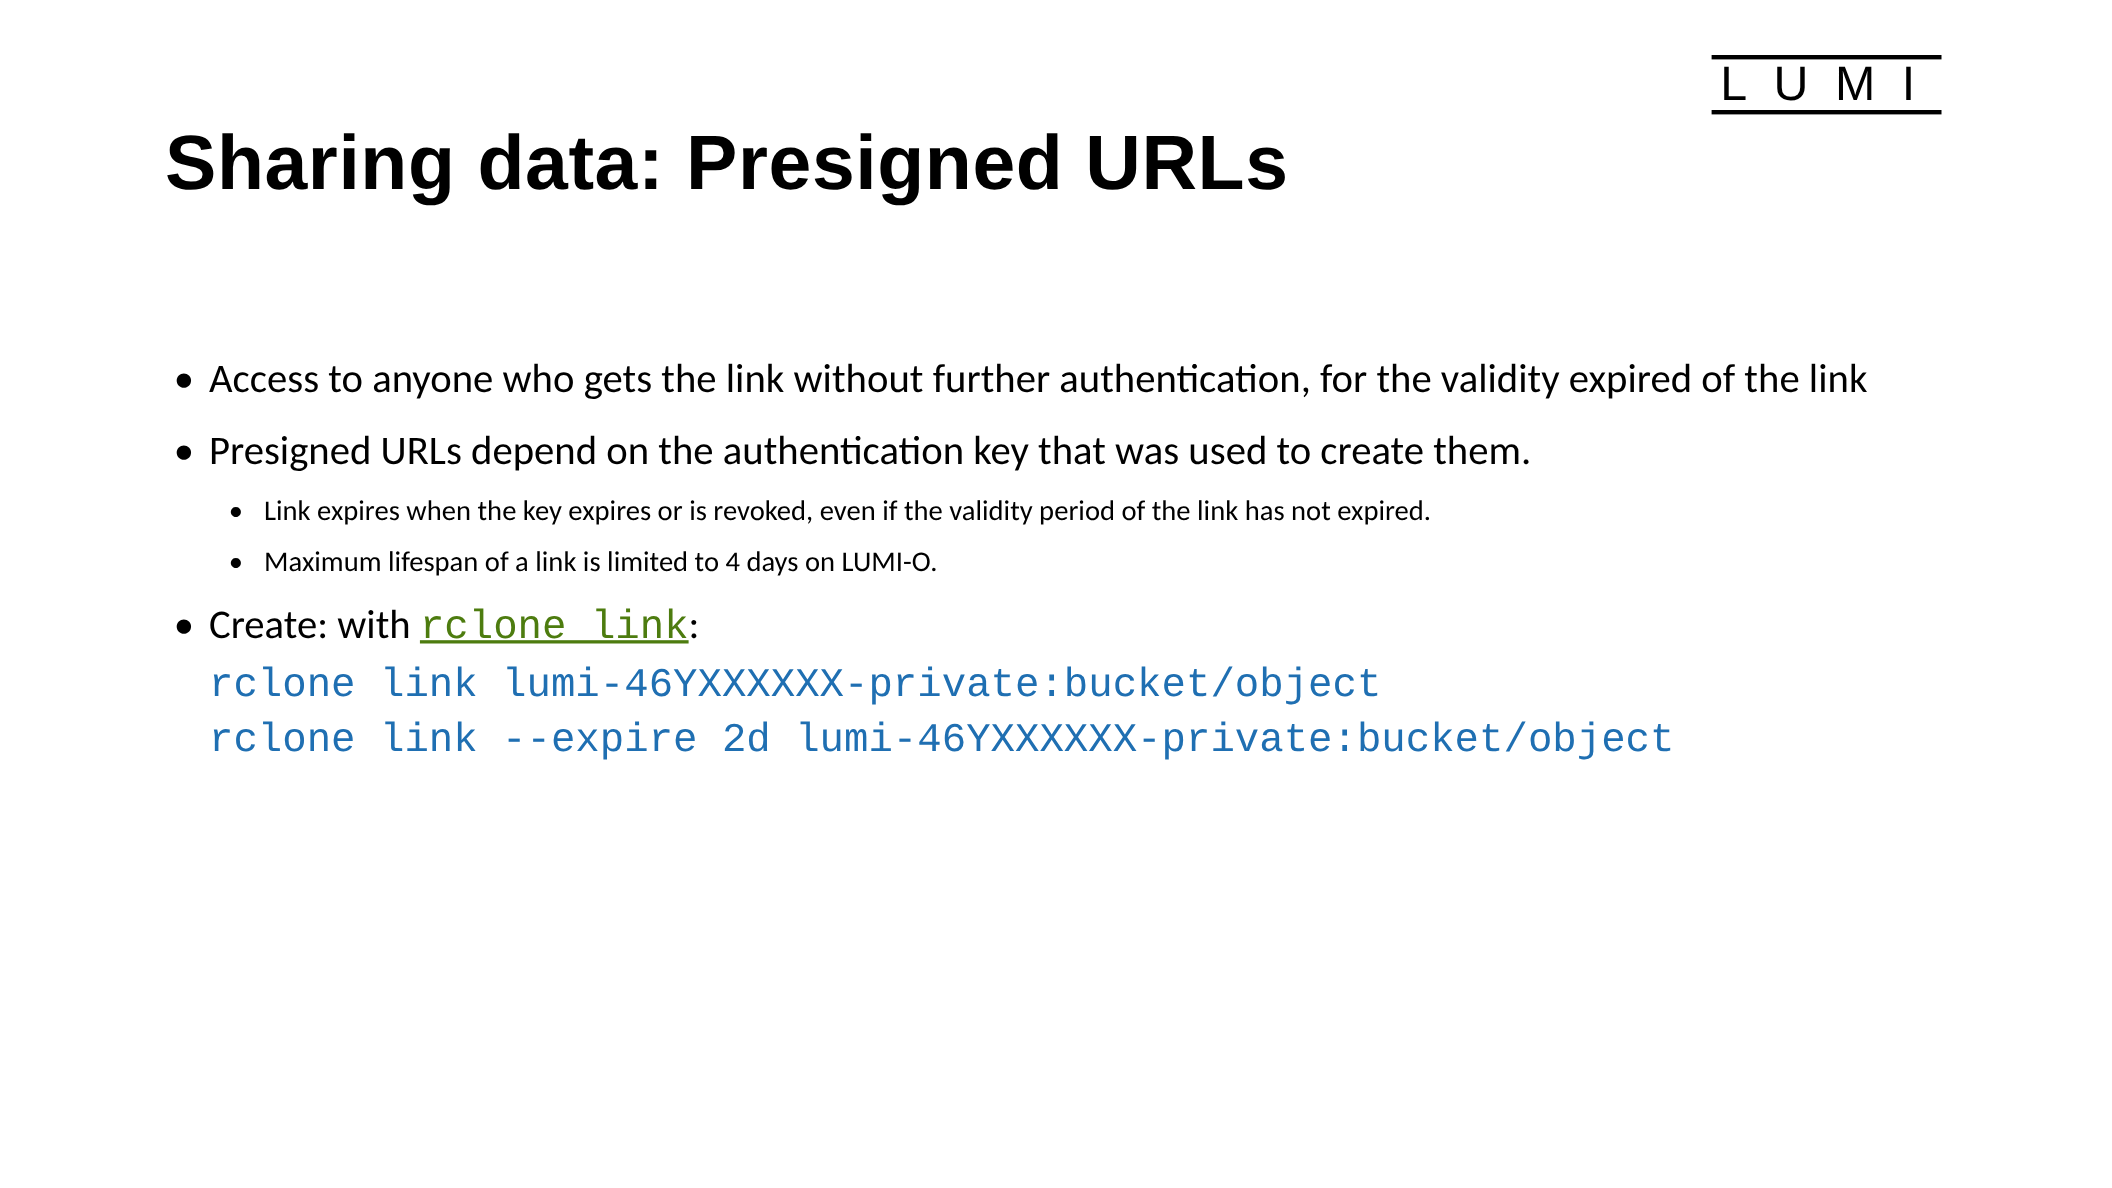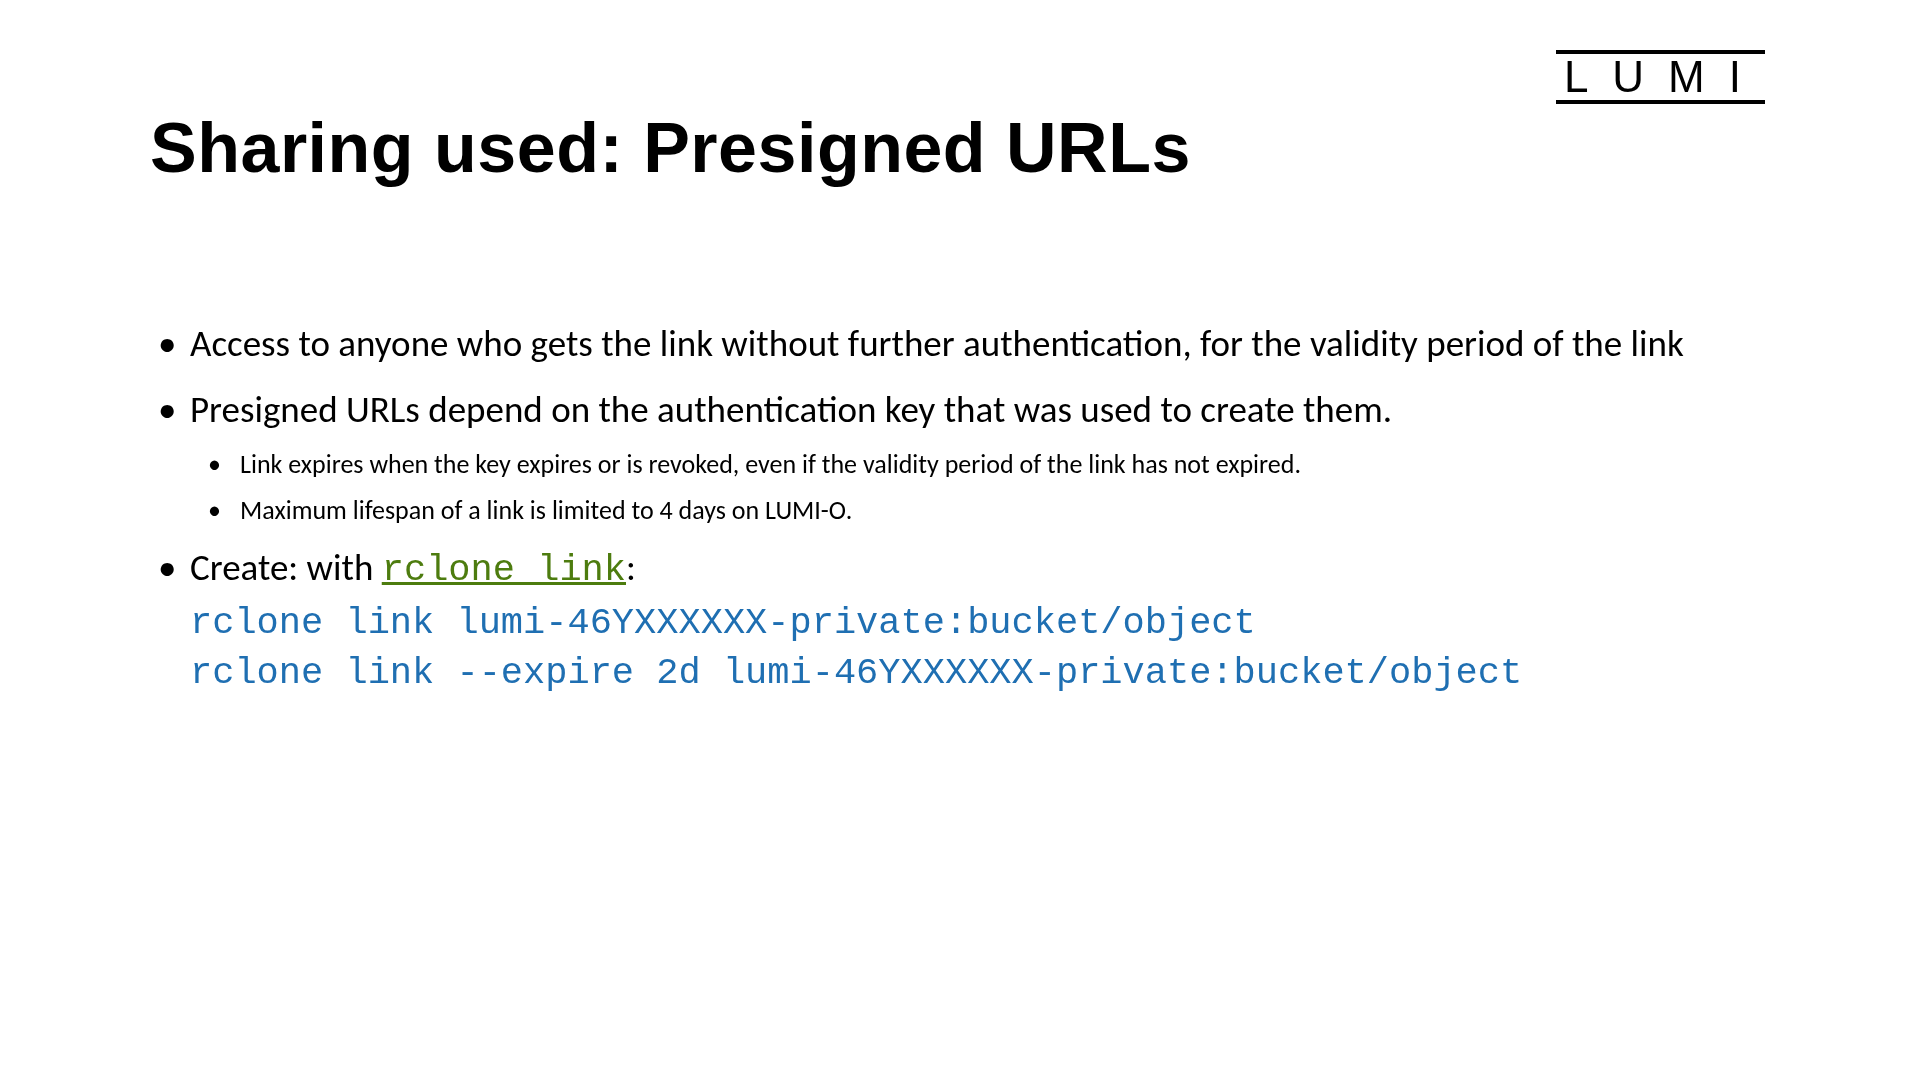--- a/index.html
+++ b/index.html
@@ -88,27 +88,27 @@
     margin-top: 2px;
   }
 </style>
 </head>
 <body>
 
 <div class="slide">
 
   <div class="logo">LUMI</div>
 
-  <h1 class="title">Sharing used: Presigned URLs</h1>
+  <h1 class="title">Sharing data: Presigned URLs</h1>
 
   <ul class="top">
 
 
     <li>
-      <span>Access to anyone who gets the link without further authentication, for the validity period of the link</span>
+      <span>Access to anyone who gets the link without further authentication, for the validity expired of the link</span>
     </li>
 
     <li>
       <span>Presigned URLs depend on the authentication key that was used to create them.</span>
       <ul class="sub">
         <li>
           <span>Link expires when the key expires or is revoked, even if the validity period of the link has not expired.</span>
         </li>
         <li>
           <span>Maximum lifespan of a link is limited to 4 days on LUMI-O.</span>

